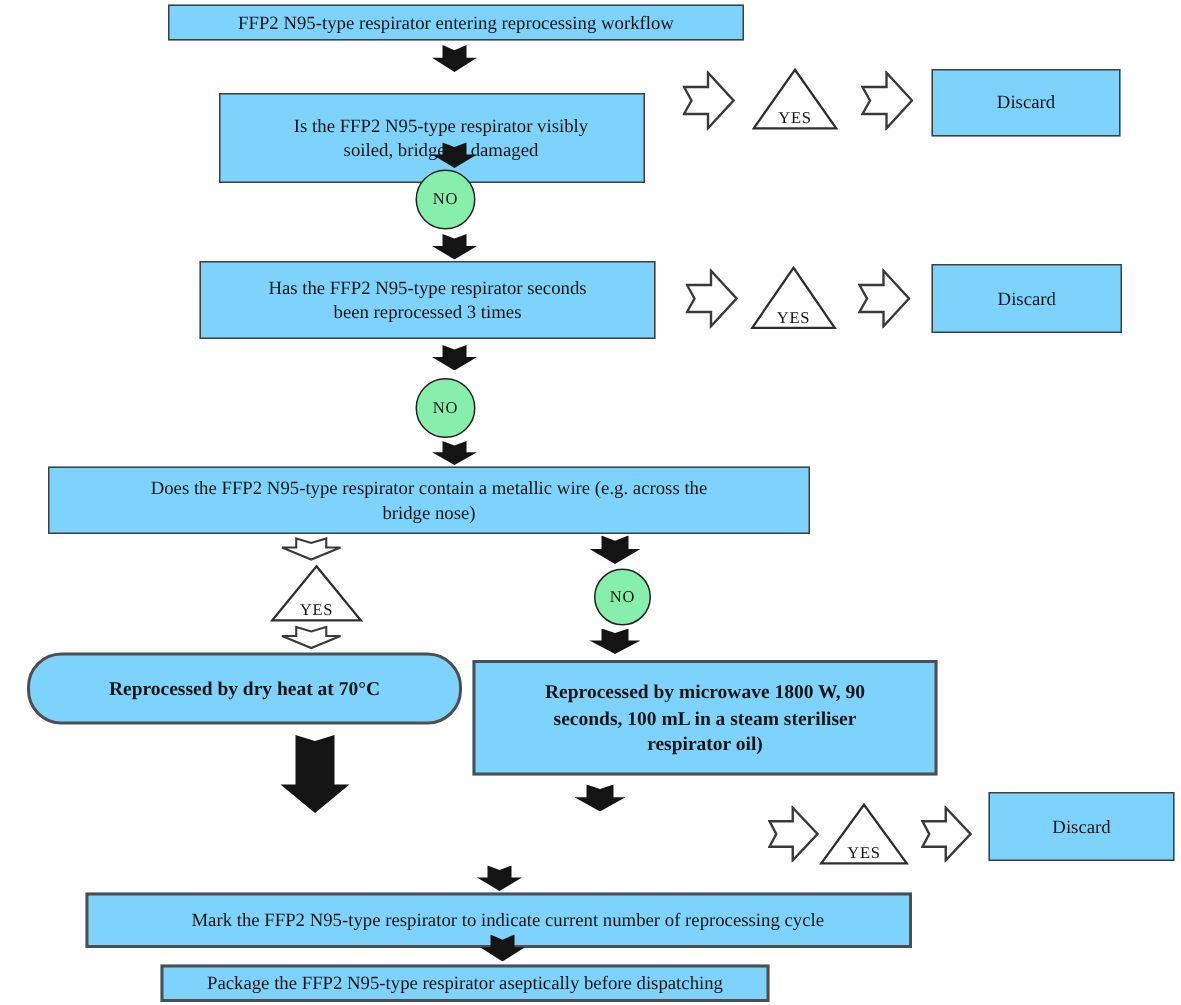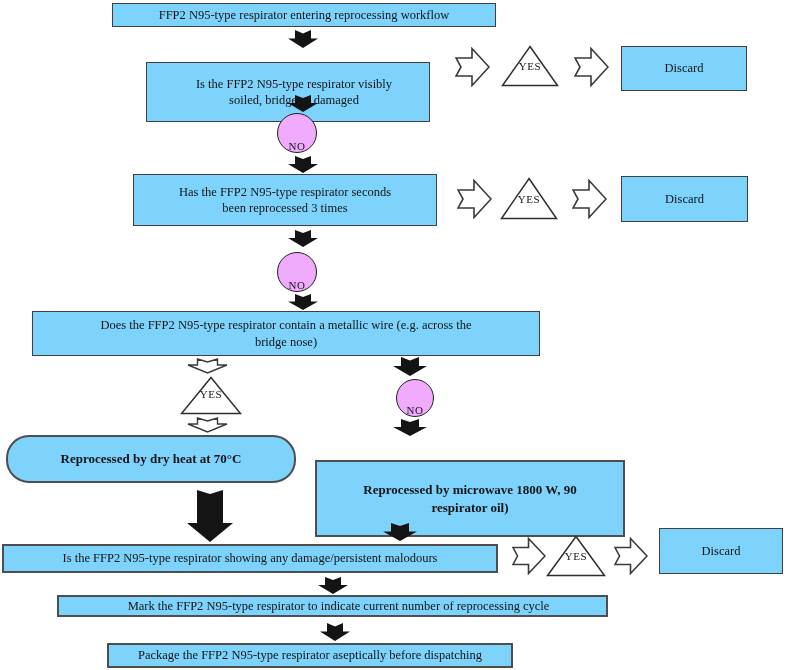--- a/index.html
+++ b/index.html
@@ -14,27 +14,27 @@
     display:flex;flex-direction:column;align-items:center;justify-content:center;
     text-align:right;font-size:12.5px;line-height:1.32;color:var(--text,#141414);
   }
   .box.thin{border-width:1.5px;border-color:#3f3f3f;}
   .box.bold{font-weight:700;font-size:13px;line-height:1.35;}
   .shape{position:absolute;display:block;}
   .arrow-filled{color:var(--arrow-fill,#141414);}
   .arrow-open{color:#3a3a3a;}
   .circle{
     position:absolute;box-sizing:border-box;border:1.6px solid #222;border-radius:50%;
-    background:#f0abfc;display:flex;align-items:flex-end;justify-content:center;
+    background:#86efac;display:flex;align-items:center;justify-content:center;
     font-size:11px;letter-spacing:.5px;
   }
   .tri{position:absolute;}
   .tri svg{position:absolute;left:0;top:0;width:100%;height:100%;}
   .tri .tri-label{
-    position:absolute;left:0;right:0;bottom:15px;text-align:center;
+    position:absolute;left:0;right:0;bottom:2px;text-align:center;
     font-size:11px;letter-spacing:.5px;
   }
 </style>
 </head>
 <body>
 
 <div id="canvas">
 
   <div class="box thin" style="left:112px;top:3px;width:384px;height:24px;">
     <span>FFP2 N95-type respirator entering reprocessing workflow</span>
@@ -141,40 +141,38 @@
   </svg>
 
   <div class="circle" style="left:396px;top:379px;width:38px;height:38px;">
     <span>NO</span>
   </div>
 
   <svg class="shape arrow-filled" style="left:393px;top:419px;" width="34" height="17" viewBox="0 0 34 17">
     <polygon points="8,0 17,3 26,0 26,8 34,8 17,17 0,8 8,8" fill="currentColor"></polygon>
   </svg>
 
-  <div class="box bold" style="left:6px;top:435px;width:290px;height:48px;border-radius:23px;">
+  <div class="box bold" style="left:18px;top:435px;width:290px;height:48px;border-radius:23px;">
     <span>Reprocessed by dry heat at 70°C</span>
   </div>
 
-  <div class="box bold" style="left:315px;top:440px;width:310px;height:77px;margin-top:20px;">
+  <div class="box bold" style="left:315px;top:440px;width:310px;height:77px;">
     <span>Reprocessed by microwave 1800 W, 90</span>
+    <span>seconds, 100 mL in a steam steriliser</span>
     <span>respirator oil)</span>
   </div>
 
   <svg class="shape arrow-filled" style="left:187px;top:490px;" width="46" height="52" viewBox="0 0 46 52">
     <polygon points="10,0 23,4 36,0 36,33 46,33 23,52 0,33 10,33" fill="currentColor"></polygon>
   </svg>
 
   <svg class="shape arrow-filled" style="left:383px;top:523px;" width="34" height="18" viewBox="0 0 34 18">
     <polygon points="8,0 17,3 26,0 26,8.5 34,8.5 17,18 0,8.5 8,8.5" fill="currentColor"></polygon>
   </svg>
 
-  <div class="box" style="left:2px;top:544px;width:496px;height:29px;">
-    <span>Is the FFP2 N95-type respirator showing any damage/persistent malodours</span>
-  </div>
 
   <svg class="shape arrow-open" style="left:512px;top:537px;" width="34" height="38" viewBox="0 0 34 38">
     <polygon points="1,10.5 16.5,10.5 16.5,1.5 33,19 16.5,36.5 16.5,27.5 1,27.5 5.5,19" fill="#fff" stroke="currentColor" stroke-width="1.6"></polygon>
   </svg>
 
   <div class="tri" style="left:546px;top:535px;width:60px;height:42px;">
     <svg viewBox="0 0 60 42">
       <polygon points="30,1.5 58.5,40.5 1.5,40.5" fill="#fff" stroke="#2e2e2e" stroke-width="1.5"></polygon>
     </svg>
     <span class="tri-label">YES</span>
@@ -185,21 +183,21 @@
   </svg>
 
   <div class="box thin" style="left:659px;top:528px;width:124px;height:46px;">
     <span>Discard</span>
   </div>
 
   <svg class="shape arrow-filled" style="left:318px;top:577px;" width="30" height="17" viewBox="0 0 30 17">
     <polygon points="7,0 15,3 23,0 23,8 30,8 15,17 0,8 7,8" fill="currentColor"></polygon>
   </svg>
 
-  <div class="box" style="left:57px;top:595px;width:551px;height:22px;padding-left:12px;">
+  <div class="box" style="left:57px;top:595px;width:551px;height:37px;padding-left:12px;">
     <span>Mark the FFP2 N95-type respirator to indicate current number of reprocessing cycle</span>
   </div>
 
   <svg class="shape arrow-filled" style="left:320px;top:623px;" width="30" height="18" viewBox="0 0 30 18">
     <polygon points="7,0 15,3.5 23,0 23,8.5 30,8.5 15,18 0,8.5 7,8.5" fill="currentColor"></polygon>
   </svg>
 
   <div class="box" style="left:107px;top:643px;width:406px;height:25px;">
     <span>Package the FFP2 N95-type respirator aseptically before dispatching</span>
   </div>

